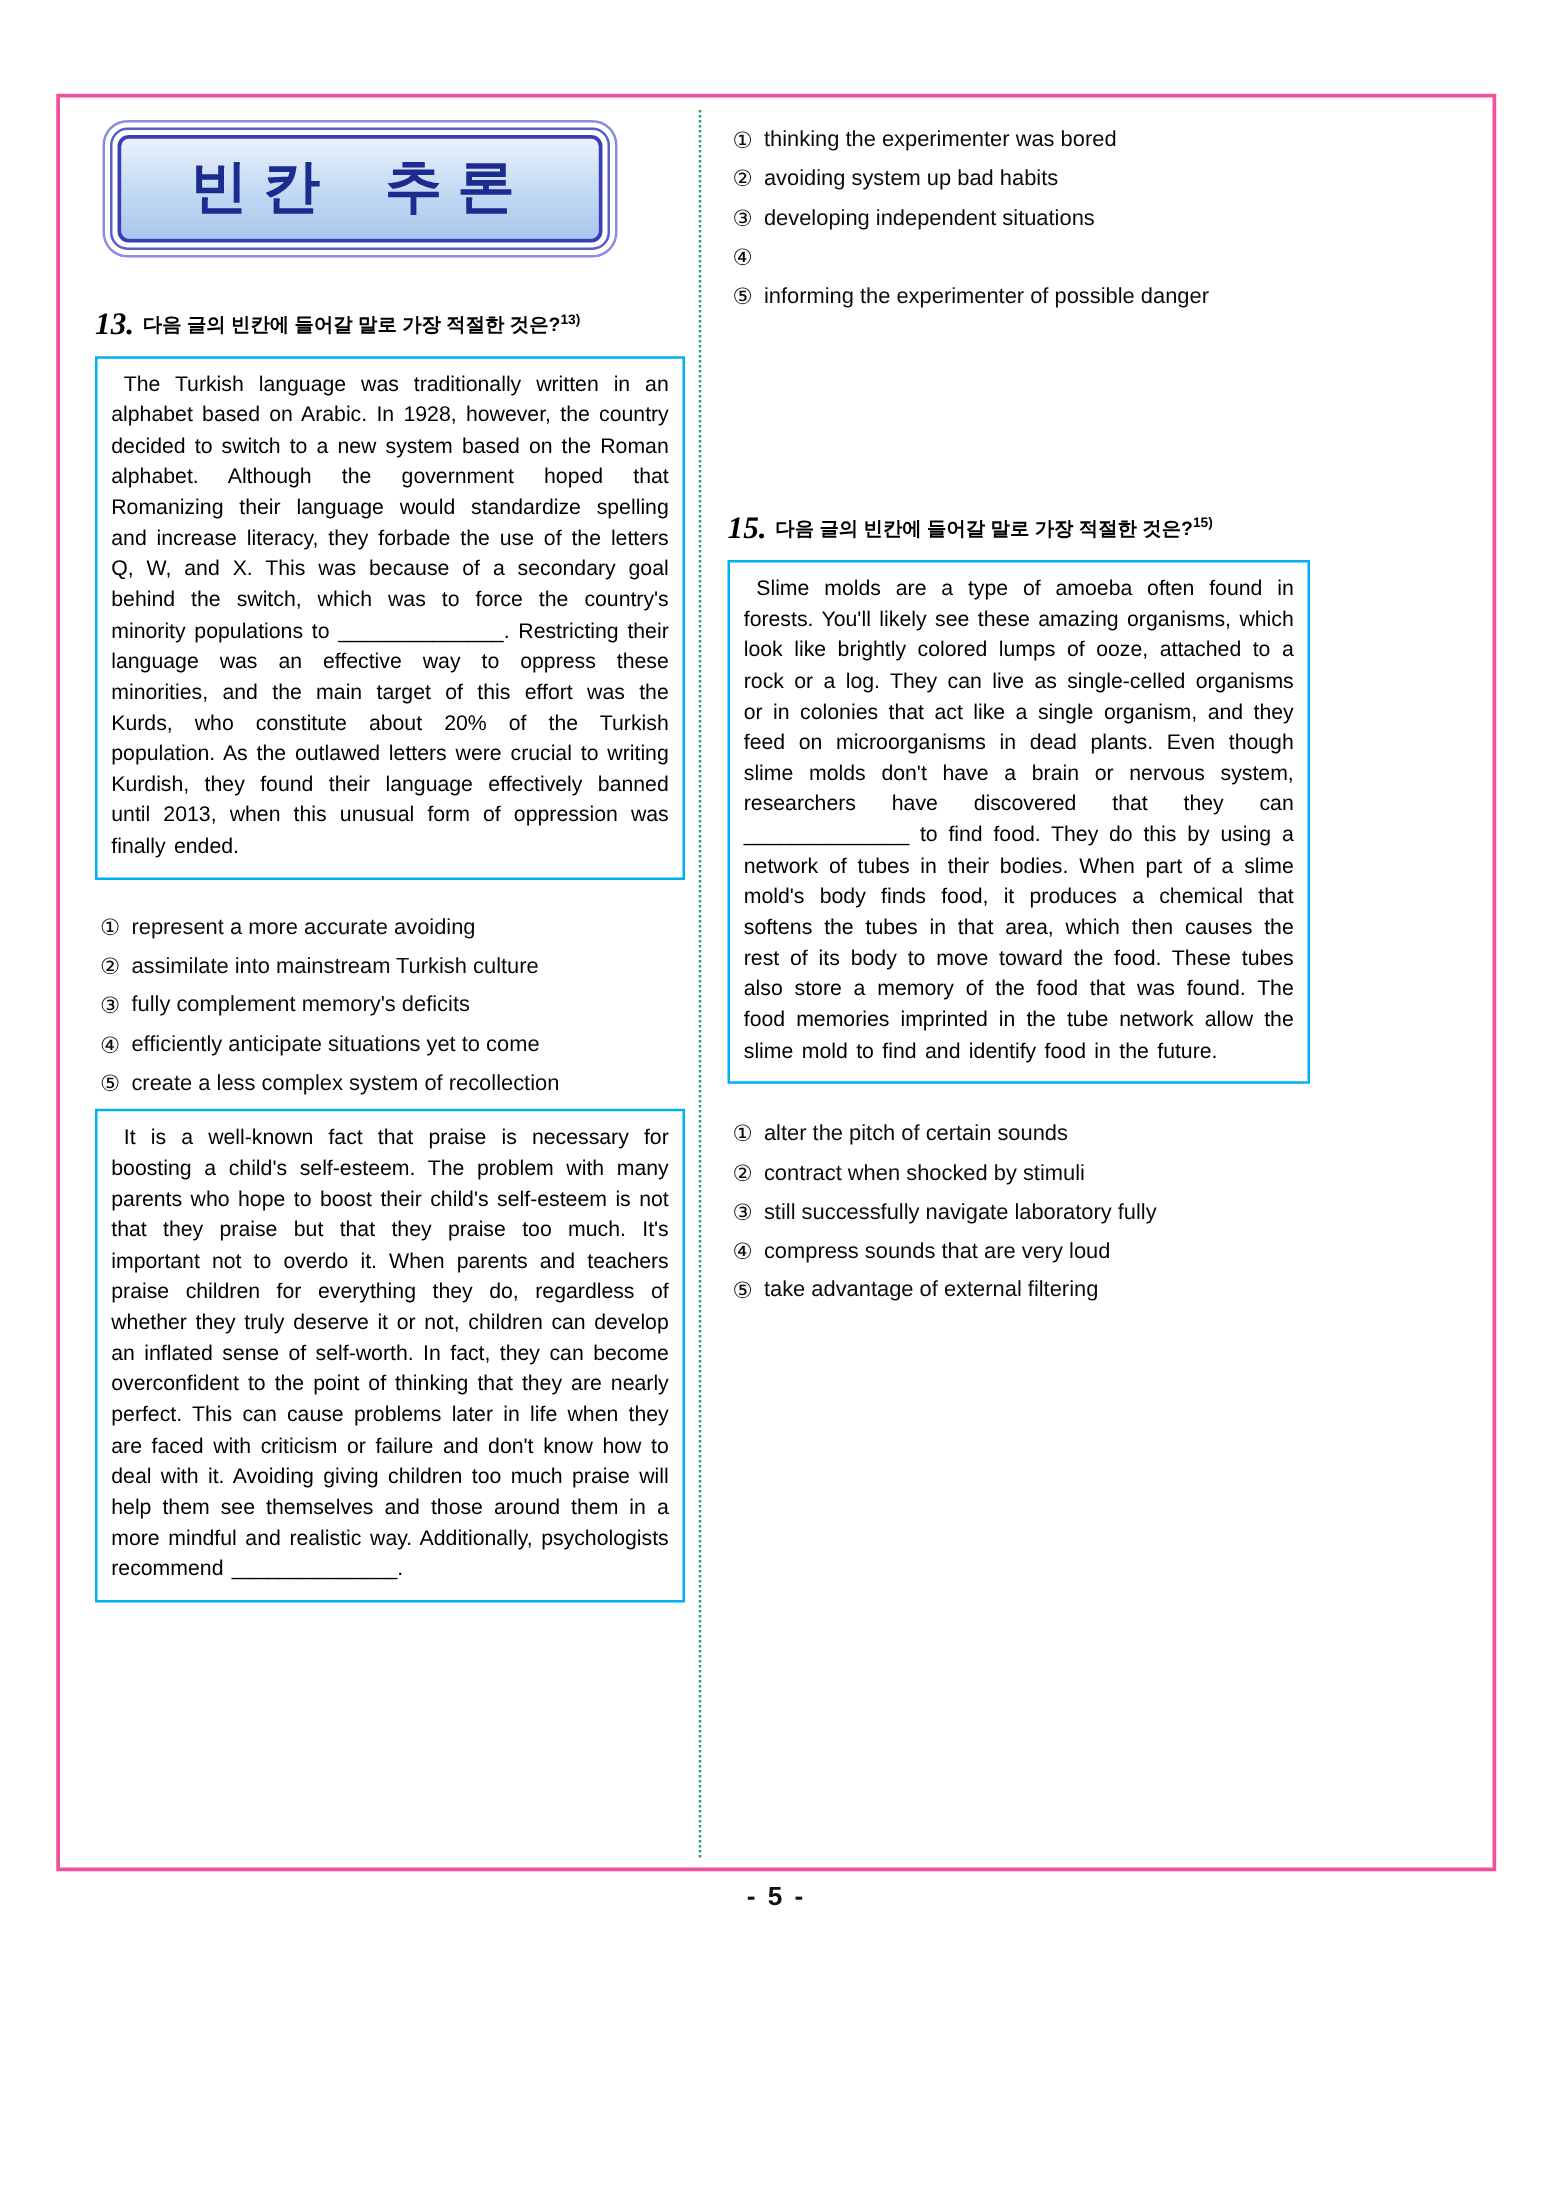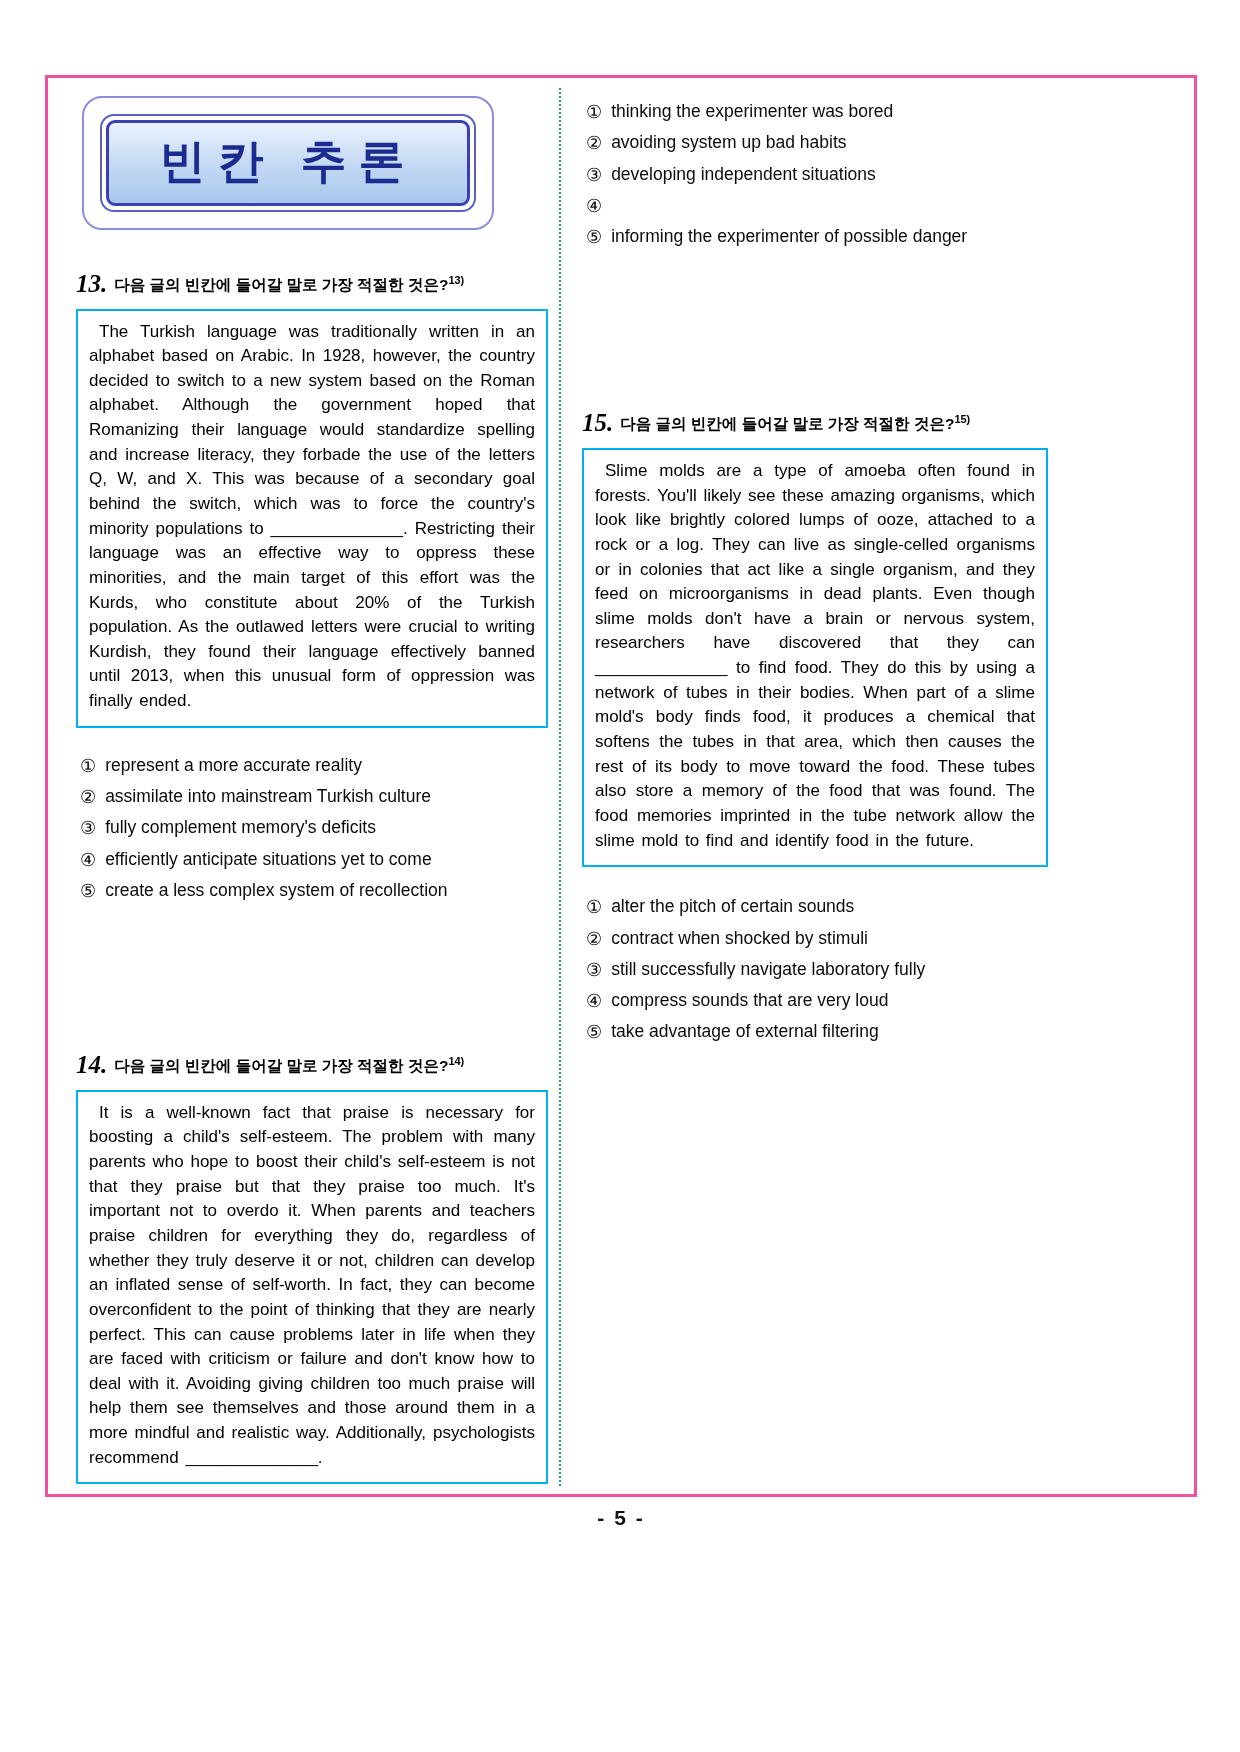--- a/index.html
+++ b/index.html
@@ -10,21 +10,21 @@
   .page-border { position:absolute; left:45px; top:75px; width:1152px; height:1422px;
     border:3px solid #f0519e; background:#fff; }
 
   .col-divider { position:absolute; left:559px; top:88px; height:1398px; width:0;
     border-left:2px dotted #2aa45e; }
 
   .col-left  { position:absolute; left:76px;  top:96px; width:472px; }
   .col-right { position:absolute; left:582px; top:98px; width:466px; }
 
   
-  .badge-outer { width:412px; margin-left:6px; border:2px solid #8a8ede; border-radius:20px; padding:16px; }
+  .badge-outer { width:412px; margin-left:6px; border:2px solid #8a8ede; border-radius:20px; padding:4px;font-family:Liberation Mono, monospace; }
   .badge-mid   { border:2px solid #5a5fc8; border-radius:14px; padding:4px; }
   .badge-inner { border:3px solid #3a40b4; border-radius:9px; text-align:center; padding:8px 0 10px;
     background:linear-gradient(180deg,#eaf2fc 0%,#c2d8f3 55%,#a9c8ec 100%); }
   .badge-title { font-size:46px; font-weight:900; color:#1c2b8f; letter-spacing:12px; }
 
   
   .q-header { margin-top:0; font-size:15.5px; font-weight:bold; color:#000000; line-height:1.3; }
   .q-num { font-family:"Liberation Serif", serif; font-style:italic; font-weight:bold;
     font-size:25px; margin-right:7px; vertical-align:-2px; }
   .q-footnote { font-size:11px; vertical-align:super; font-weight:bold; }
@@ -69,43 +69,40 @@
 
     <div class="q-header mt-q13">
       <span class="q-num">13.</span><span>다음 글의 빈칸에 들어갈 말로 가장 적절한 것은?</span><span class="q-footnote">13)</span>
     </div>
     <div class="passage-box">
       <p class="passage">The Turkish language was traditionally written in an alphabet based on Arabic. In 1928, however, the country decided to switch to a new system based on the Roman alphabet. Although the government hoped that Romanizing their language would standardize spelling and increase literacy, they forbade the use of the letters Q, W, and X. This was because of a secondary goal behind the switch, which was to force the country's minority populations to ______________. Restricting their language was an effective way to oppress these minorities, and the main target of this effort was the Kurds, who constitute about 20% of the Turkish population. As the outlawed letters were crucial to writing Kurdish, they found their language effectively banned until 2013, when this unusual form of oppression was finally ended.</p>
     </div>
     <ul class="opts mt-opts13">
       <li class="opt-row">
         <span class="opt-marker">①</span>
-        <span>represent a more accurate reality</span>
+        <span>represent a more accurate avoiding</span>
       </li>
       <li class="opt-row">
         <span class="opt-marker">②</span>
         <span>assimilate into mainstream Turkish culture</span>
       </li>
       <li class="opt-row">
         <span class="opt-marker">③</span>
         <span>fully complement memory's deficits</span>
       </li>
       <li class="opt-row">
         <span class="opt-marker">④</span>
         <span>efficiently anticipate situations yet to come</span>
       </li>
       <li class="opt-row">
         <span class="opt-marker">⑤</span>
         <span>create a less complex system of recollection</span>
       </li>
     </ul>
 
-    <div class="q-header mt-q14">
-      <span class="q-num">14.</span><span>다음 글의 빈칸에 들어갈 말로 가장 적절한 것은?</span><span class="q-footnote">14)</span>
-    </div>
     <div class="passage-box">
       <p class="passage">It is a well-known fact that praise is necessary for boosting a child's self-esteem. The problem with many parents who hope to boost their child's self-esteem is not that they praise but that they praise too much. It's important not to overdo it. When parents and teachers praise children for everything they do, regardless of whether they truly deserve it or not, children can develop an inflated sense of self-worth. In fact, they can become overconfident to the point of thinking that they are nearly perfect. This can cause problems later in life when they are faced with criticism or failure and don't know how to deal with it. Avoiding giving children too much praise will help them see themselves and those around them in a more mindful and realistic way. Additionally, psychologists recommend ______________.</p>
     </div>
 
   </div>
 
   <div class="col-right">
 
     <ul class="opts mt-opts12">
       <li class="opt-row">

